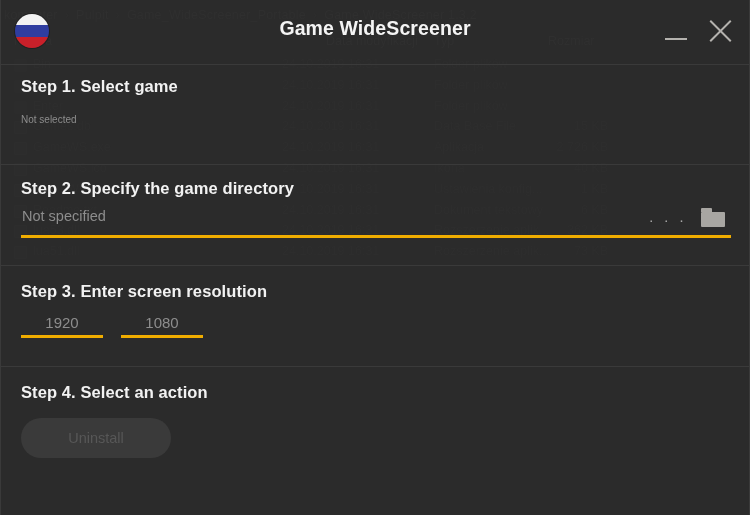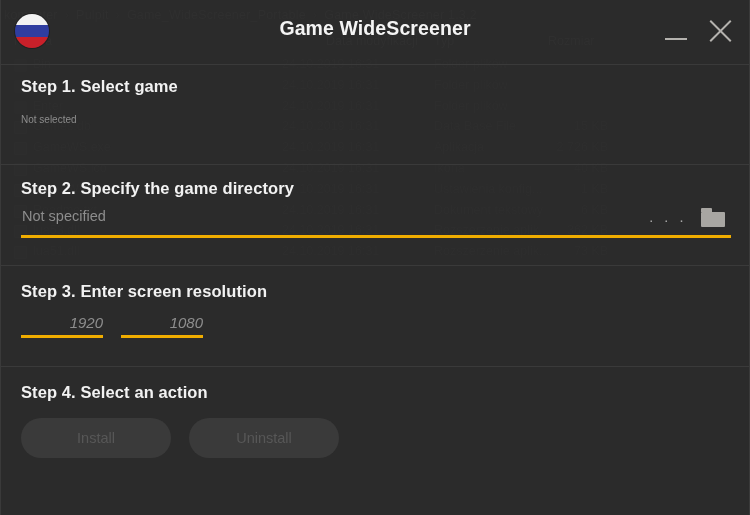--- a/index.html
+++ b/index.html
@@ -148,22 +148,21 @@
     width: 24px; height: 15px; background: #a8a6a2; border-radius: 1px;
   }
 
   #step3 { height: 101px; padding: 16px 16px 0 20px; }
   #step3 .step-title { margin-bottom: 9px; }
   .res-row { display: flex; gap: 18px; padding-left: 0px; }
   .res-field {
     position: relative;
     width: 82px; height: 28px;
     border-bottom: 3px solid #f0ad00;
-    text-align: right;
-    font-style: italic;
+    text-align: center;
   }
   .res-value {
     font-size: 15px; color: #8d8d8d; line-height: 25px;
   }
 
   #step4 { height: 136px; padding: 16px 0 0 20px; }
   #step4 .step-title { margin-bottom: 16px; }
   .btn-row { display: flex; gap: 18px; }
   .action-btn {
     width: 150px; height: 40px;
@@ -310,18 +309,17 @@
       </div>
       <div class="res-field">
         <div class="res-value">1080</div>
       </div>
     </div>
   </div>
 
   <div class="step" id="step4">
     <div class="step-title">Step 4. Select an action</div>
     <div class="btn-row">
-      <button class="action-btn">Install</button>
       <button class="action-btn">Uninstall</button>
     </div>
   </div>
 
 </div>
 
 </body></html>

